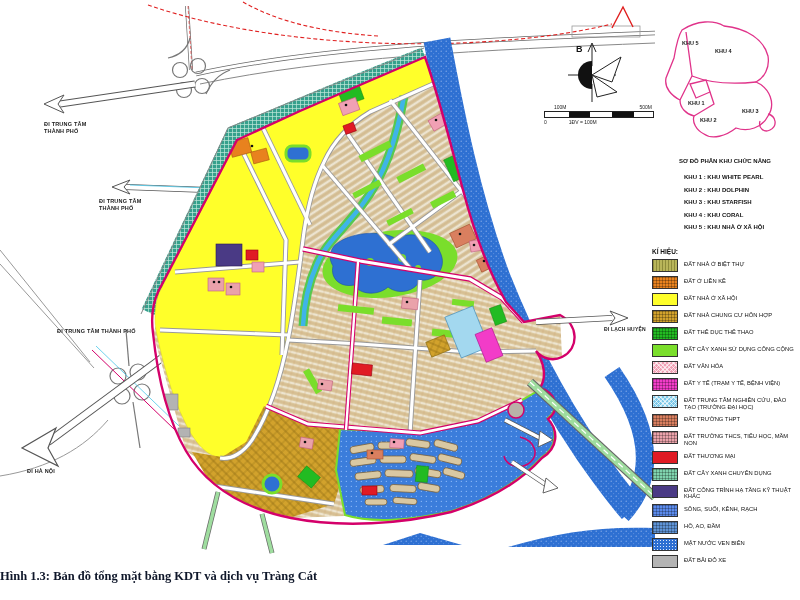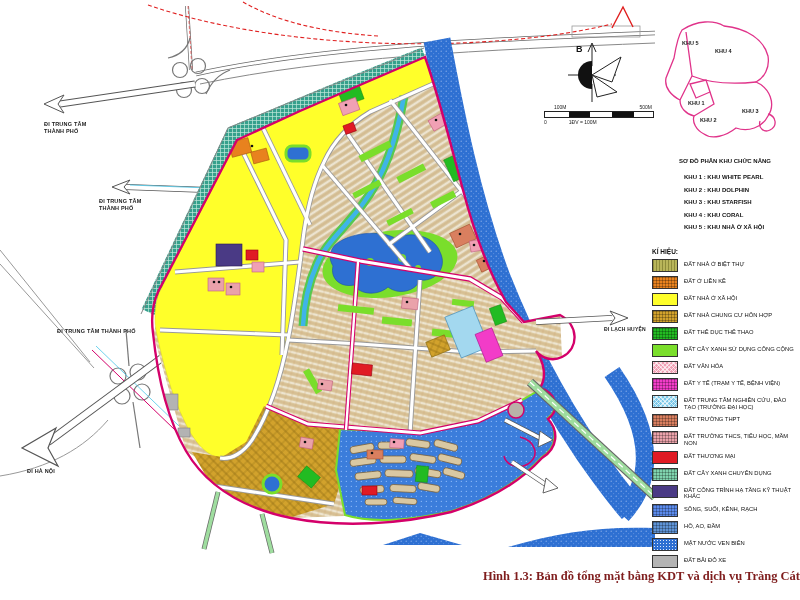--- a/index.html
+++ b/index.html
@@ -36,22 +36,22 @@
   
   #scalebar{position:absolute;left:544px;top:104px;width:110px;}
   #scalebar .ticks{display:flex;justify-content:space-between;font-size:5px;color:#222;
                    padding:0 2px 1px 10px;}
   #scalebar .bar{display:flex;height:5px;border:1px solid #222;}
   #scalebar .bar span{height:100%;}
   #scalebar .under{display:flex;font-size:5px;color:#222;margin-top:1px;}
   #scalebar .under .zero{margin-right:22px;}
 
   
-  #caption{position:absolute;left:0;top:569px;width:800px;text-align:right;
-           font-family:"Liberation Serif",serif;font-size:12.5px;font-weight:bold;color:#7f1d1d;}
+  #caption{position:absolute;left:0;top:569px;width:800px;text-align:left;
+           font-family:"Liberation Serif",serif;font-size:12.5px;font-weight:bold;color:#0f172a;}
 </style>
 </head>
 <body>
 
 <div id="page">
 
   <svg width="655" height="565" viewBox="0 0 655 565" style="position:absolute;left:0;top:0;">
     <defs>
       <pattern id="patResA" width="6" height="6" patternUnits="userSpaceOnUse" patternTransform="rotate(-33)">
         <rect width="6" height="6" fill="#d9c8a2"></rect>

